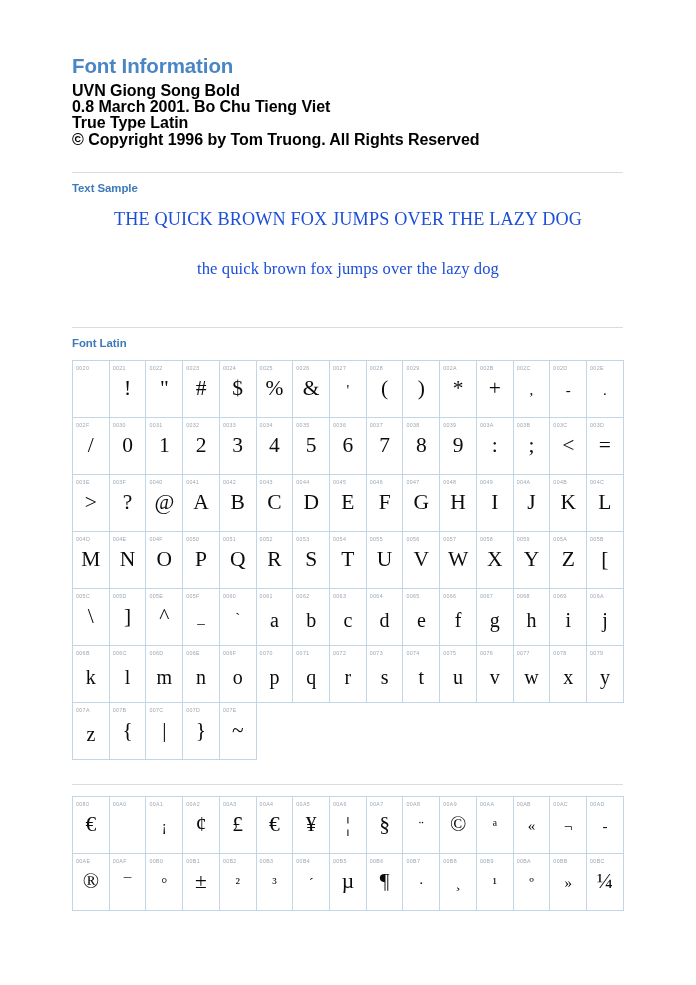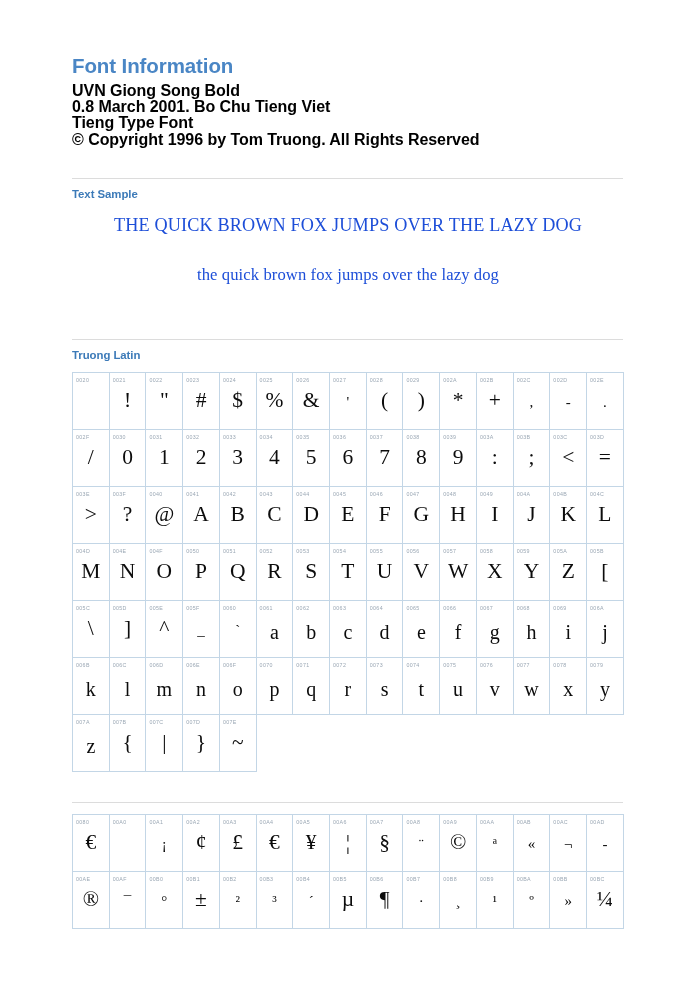--- a/index.html
+++ b/index.html
@@ -45,21 +45,21 @@
     color: #000000;
     font-size: 16px;
     font-weight: bold;
     line-height: 16.4px;
     margin: 0;
     letter-spacing: -0.05px;
   }
 
   
   .section {
-    margin-top: 30px;
+    margin-top: 24px;
   }
   .rule {
     height: 1px;
     background: #dcdcdc;
     width: 551px;
     margin: 0;
   }
   .section-title {
     color: #3c7ab8;
     font-size: 11.4px;
@@ -141,36 +141,36 @@
 </head>
 <body>
 
 <div class="page">
   <div class="content">
 
     <div class="doc-header">
       <h1 class="doc-title">Font Information</h1>
       <p class="meta-line">UVN Giong Song Bold</p>
       <p class="meta-line">0.8 March 2001. Bo Chu Tieng Viet</p>
-      <p class="meta-line">Tieng Type Font</p>
+      <p class="meta-line">True Type Latin</p>
       <p class="meta-line">© Copyright 1996 by Tom Truong. All Rights Reserved</p>
     </div>
 
     <div class="section">
       <div class="rule"></div>
       <h2 class="section-title">Text Sample</h2>
       <div class="sample-wrap">
         <div class="sample sample-upper">THE QUICK BROWN FOX JUMPS OVER THE LAZY DOG</div>
         <div class="sample sample-lower">the quick brown fox jumps over the lazy dog</div>
       </div>
     </div>
 
     <div class="section">
       <div class="rule"></div>
-      <h2 class="section-title">Truong Latin</h2>
+      <h2 class="section-title">Font Latin</h2>
       <div class="table-wrap">
         <table class="glyph-table">
           <colgroup>
             <col>
               <col>
               <col>
               <col>
               <col>
               <col>
               <col>

